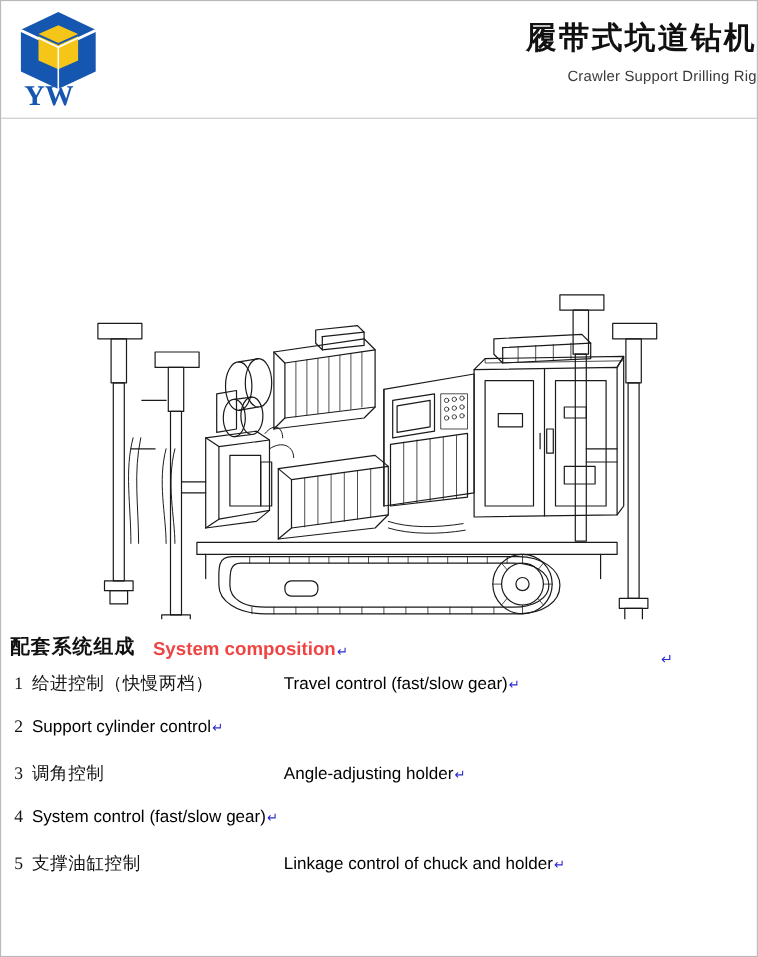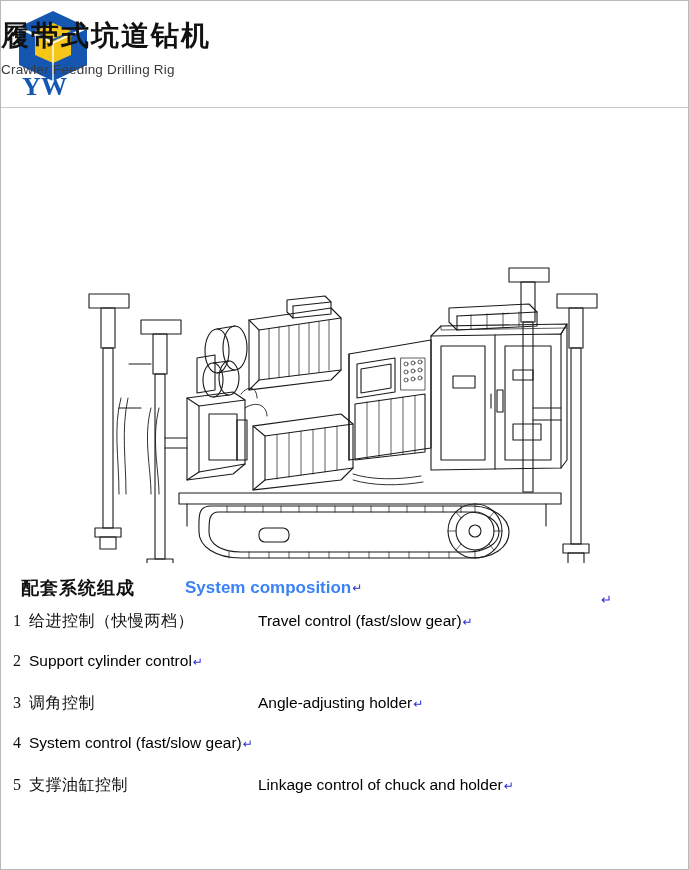--- a/index.html
+++ b/index.html
@@ -32,21 +32,21 @@
     left: 10px;
     top: 6px;
     width: 84px;
     height: 92px;
   }
   .title-block {
     position: absolute;
     left: 0;
     right: 0;
     top: 18px;
-    text-align: left;
+    text-align: right;
   }
   .title-cn {
     font-family: "Liberation Serif", serif;
     font-weight: bold;
     font-size: 28px;
     letter-spacing: 2px;
     color: #111;
     line-height: 34px;
   }
   .title-en {
@@ -73,37 +73,37 @@
   }
   
   .content {
     position: absolute;
     left: 0;
     top: 575px;
     width: 689px;
   }
   .section-head {
     display: flex;
-    align-items: center;
-    padding-left: 20px;
+    align-items: flex-end;
+    padding-left: 8px;
     margin-bottom: 11px;
   }
   .sec-cn {
     font-family: "Liberation Serif", serif;
     font-size: 18px;
     font-weight: bold;
     color: #111;
     letter-spacing: 1px;
   }
   .sec-en {
     font-family: "Liberation Sans", sans-serif;
     font-size: 17px;
     font-weight: bold;
-    color: #3b82f6;
-    margin-left: 50px;
+    color: #ef4444;
+    margin-left: 16px;
   }
   .mark {
     color: #2b2bd0;
     font-size: 12px;
     font-family: "Liberation Serif", serif;
     vertical-align: baseline;
     margin-left: 1px;
   }
   .list {
     padding: 0;
@@ -160,21 +160,21 @@
 
         <g fill="#1557b0" font-family="Liberation Serif, serif" font-size="26" font-weight="bold">
           <text x="11" y="88">Y</text>
           <text x="30" y="88">W</text>
         </g>
       </svg>
     </div>
 
     <div class="title-block">
       <div class="title-cn">履带式坑道钻机</div>
-      <div class="title-en">Crawler Feeding Drilling Rig</div>
+      <div class="title-en">Crawler Support Drilling Rig</div>
     </div>
   </div>
 
   <div class="figure-area">
     <svg width="689" height="455" viewBox="0 0 689 455">
       <g fill="none" stroke="#1a1a1a" stroke-width="1.1" stroke-linejoin="round" stroke-linecap="round">
 
         <path d="M178,385 L560,385 L560,396 L178,396 Z"></path>
         <path d="M186,396 L186,418"></path>
         <path d="M545,396 L545,418"></path>

